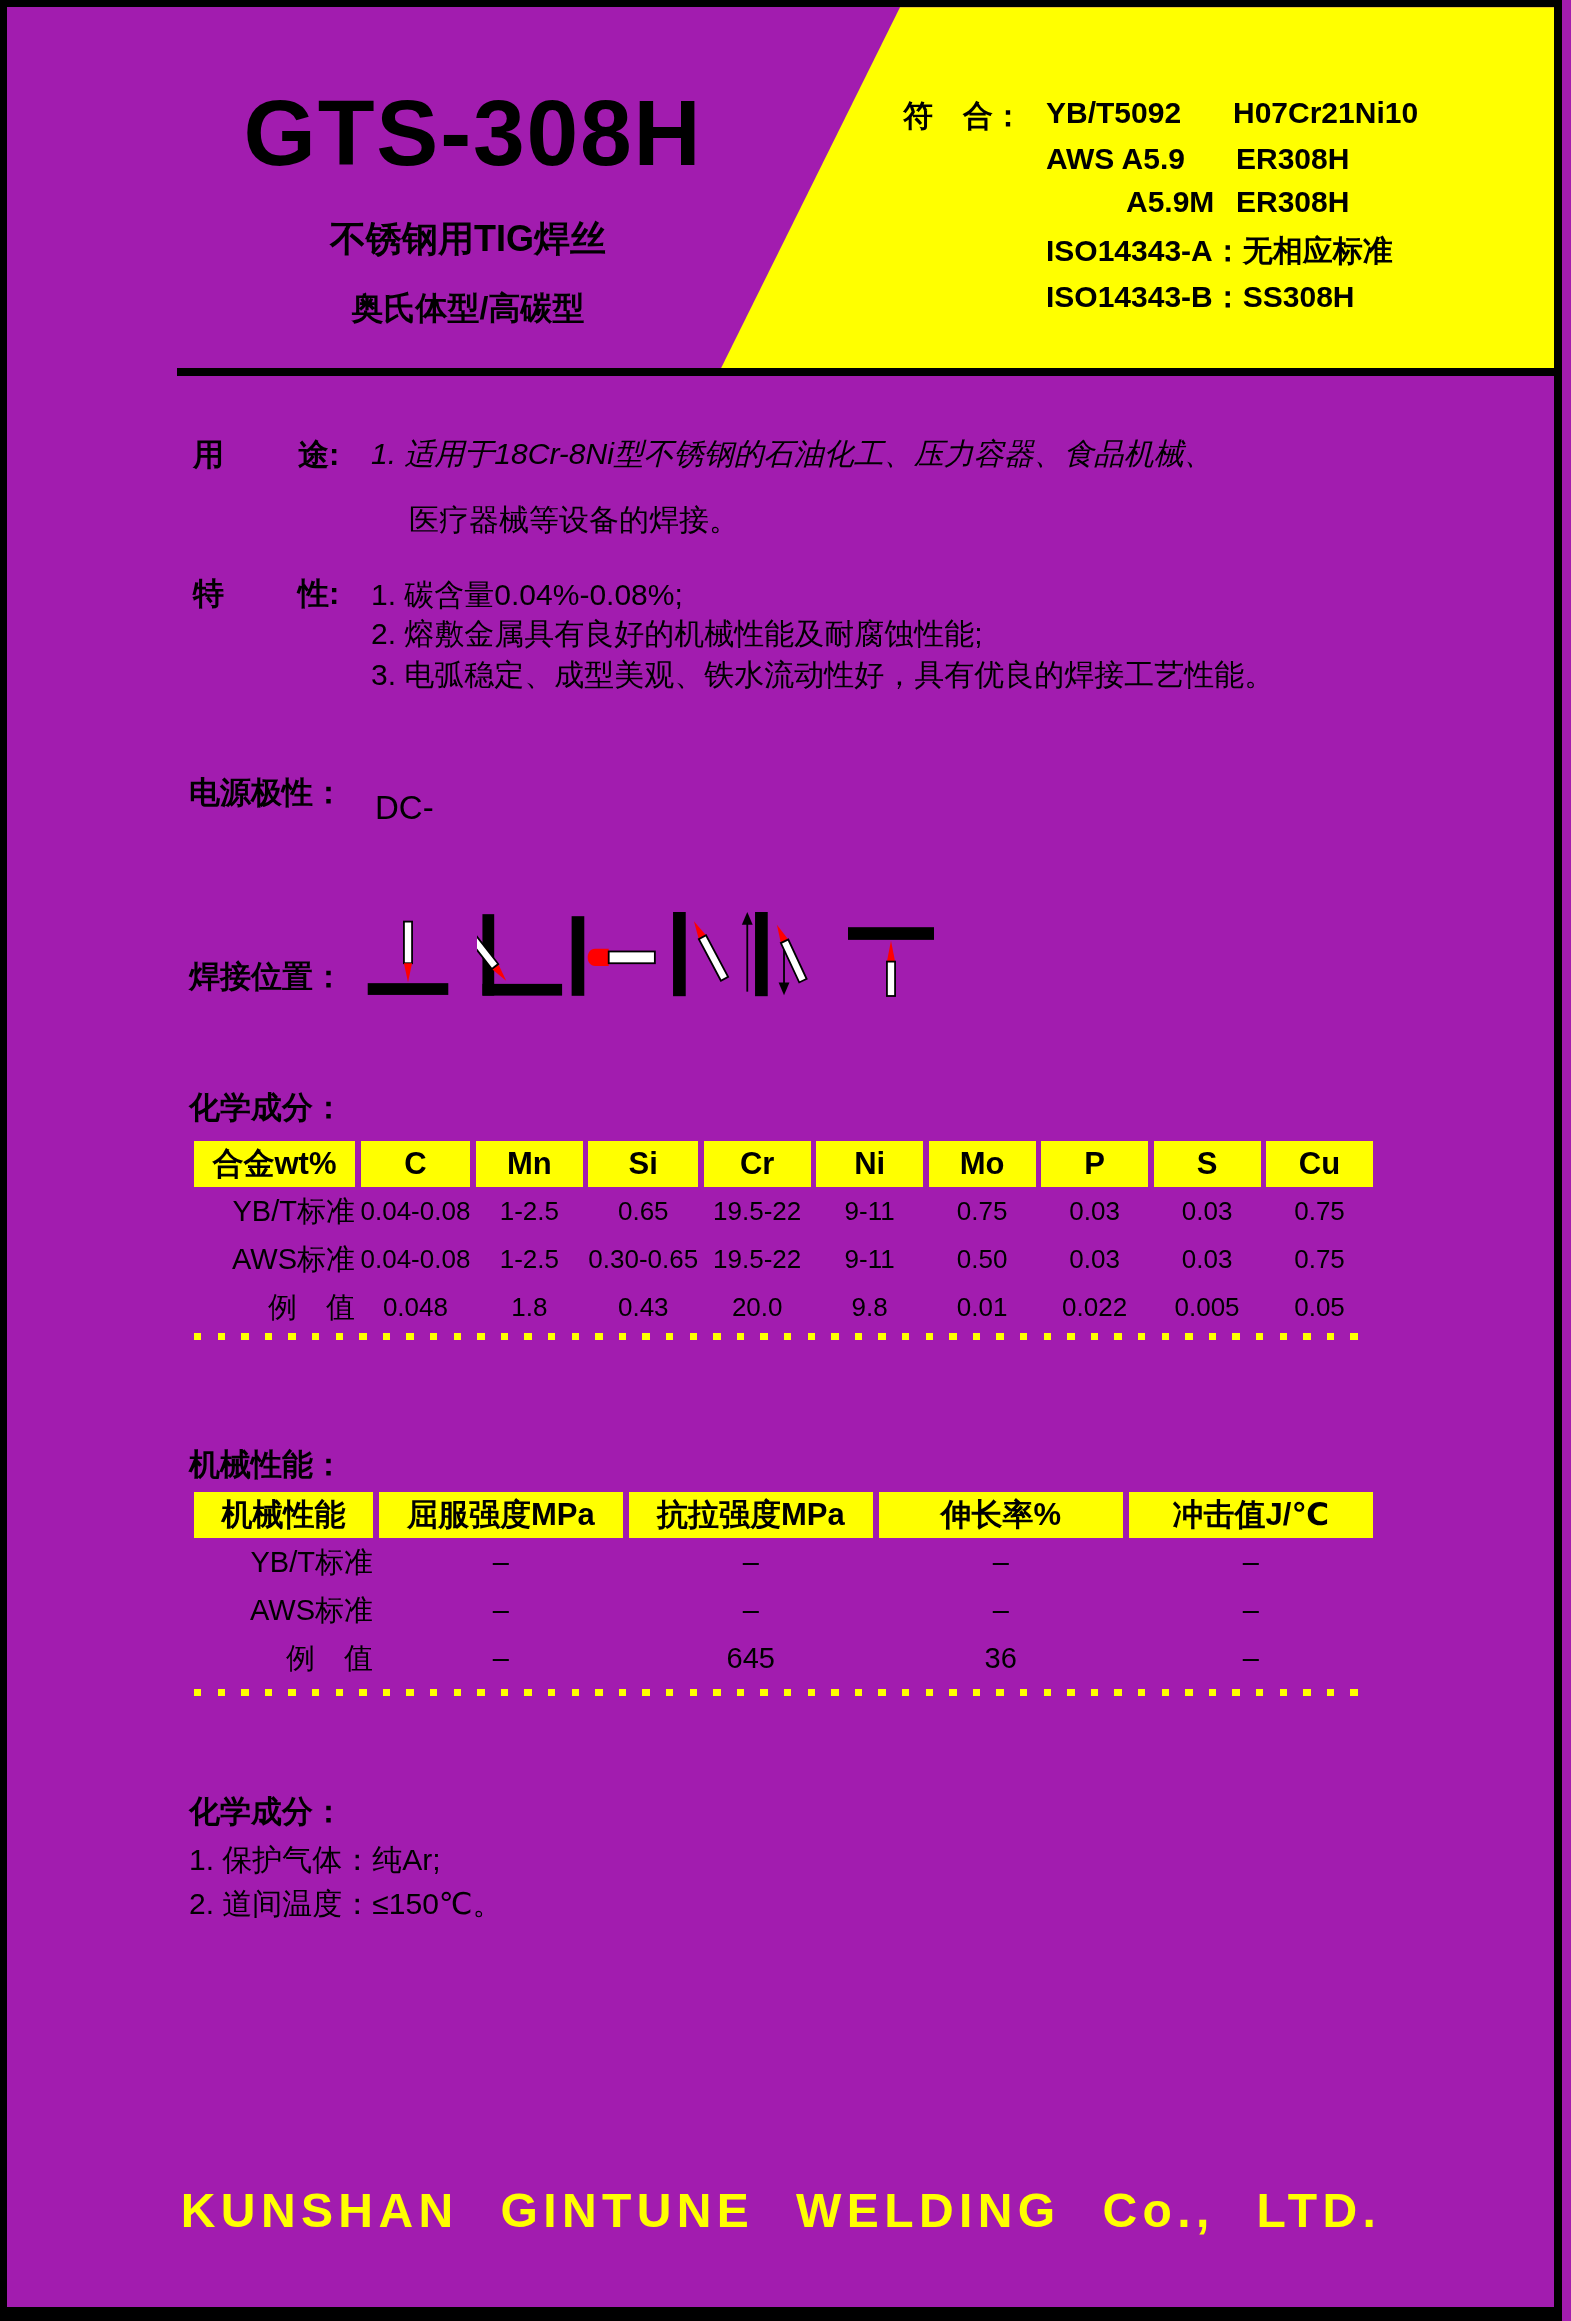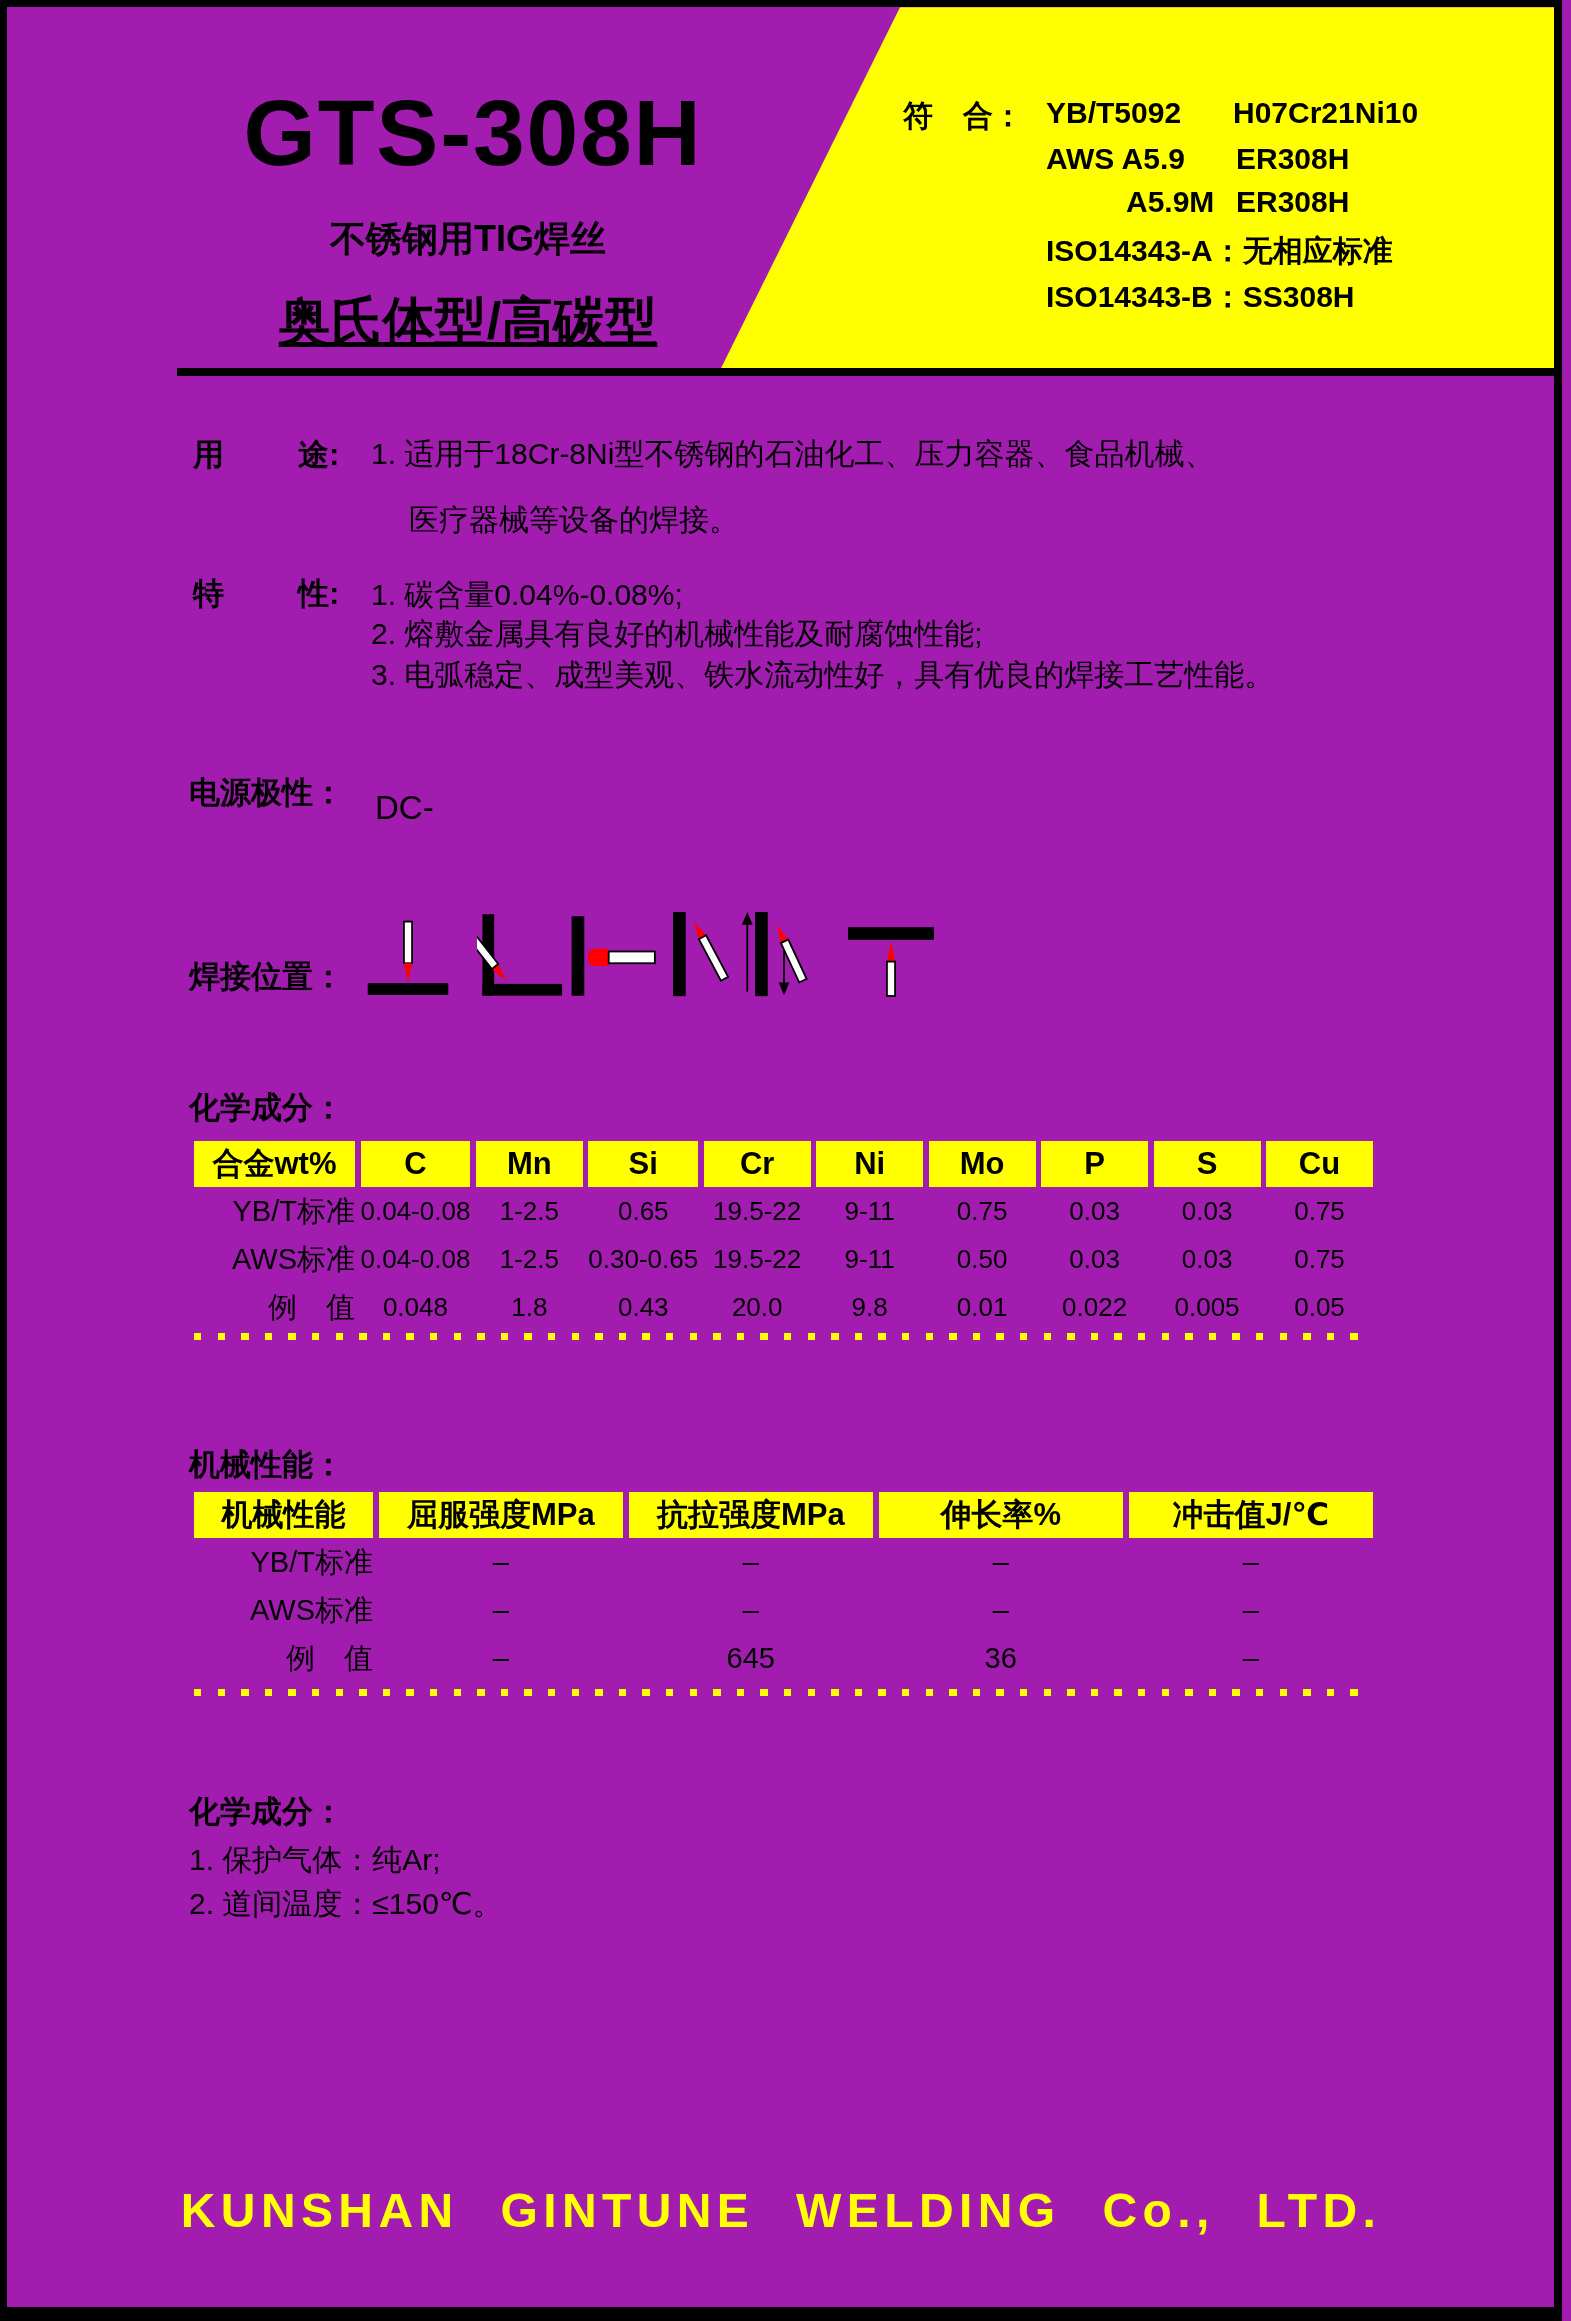--- a/index.html
+++ b/index.html
@@ -6,21 +6,21 @@
   .page{position:relative;width:1571px;height:2322px;background:#a21caf;overflow:hidden;
         font-family:"Liberation Sans","DejaVu Sans",sans-serif;color:#000;}
   .frame{position:absolute;top:0;left:0;width:1562px;height:2322px;box-sizing:border-box;
          border-left:7.3px solid #000;border-top:7.3px solid #000;border-right:8.2px solid #000;}
   .bottom-bar{position:absolute;left:0;top:2307px;width:1562px;height:14.5px;background:#000;}
   .banner{position:absolute;top:7.3px;left:0;width:1555px;height:361px;background:#FFFF00;
           clip-path:polygon(900px 0,1555px 0,1555px 361px,721px 361px);}
   .abs{position:absolute;}
   .product-title{top:80px;left:0;width:946px;text-align:center;font-size:93px;font-weight:700;letter-spacing:1.8px;}
   .subtitle1{top:215px;left:0;width:936px;text-align:center;font-size:36px;font-weight:700;}
-  .subtitle2{top:287px;left:0;width:936px;text-align:center;font-size:52px;font-weight:700;text-decoration:underline;}
+  .subtitle2{top:287px;left:0;width:936px;text-align:center;font-size:32px;font-weight:700;}
   .rule{top:368px;left:177px;width:1385px;height:8.2px;background:#000;}
   .std-line{position:absolute;font-size:30px;font-weight:700;white-space:nowrap;}
   .sec-label{font-size:31px;font-weight:700;white-space:nowrap;}
   .body-text{font-size:30px;font-weight:400;white-space:nowrap;}
   .lh44{line-height:40px;}
   .lh45{line-height:41px;}
   .lh48{line-height:44px;}
   .table{display:grid;column-gap:5.5px;position:absolute;}
   .chem{left:194px;top:1141px;width:1179px;grid-template-columns:161px repeat(9,1fr);}
   .mech{left:194px;top:1492px;width:1179px;grid-template-columns:179px repeat(4,1fr);}
@@ -55,21 +55,21 @@
     <div class="std-line" style="top:185px;left:1236px;">ER308H</div>
     <div class="std-line" style="top:231px;left:1046px;">ISO14343-A：无相应标准</div>
     <div class="std-line" style="top:277px;left:1046px;">ISO14343-B：SS308H</div>
   </div>
 
   <div class="abs rule"></div>
 
   <div>
     <span class="abs sec-label" style="top:434px;left:193px;">用</span>
     <span class="abs sec-label" style="top:434px;left:298px;">途:</span>
-    <div class="abs body-text lh44" style="top:434px;left:371px;">1. 适用于18Cr-8Ni型不锈钢的石油化工、压力容器、食品机械、</div>
+    <div class="abs body-text lh44" style="top:434px;left:371px;font-style:italic;">1. 适用于18Cr-8Ni型不锈钢的石油化工、压力容器、食品机械、</div>
     <div class="abs body-text lh44" style="top:474px;left:409px;margin-top:26px;">医疗器械等设备的焊接。</div>
   </div>
 
   <div>
     <span class="abs sec-label" style="top:573px;left:193px;">特</span>
     <span class="abs sec-label" style="top:573px;left:298px;">性:</span>
     <div class="abs body-text lh45" style="top:574px;left:371px;">1. 碳含量0.04%-0.08%;</div>
     <div class="abs body-text lh45" style="top:613px;left:371px;">2. 熔敷金属具有良好的机械性能及耐腐蚀性能;</div>
     <div class="abs body-text lh45" style="top:654px;left:371px;">3. 电弧稳定、成型美观、铁水流动性好，具有优良的焊接工艺性能。</div>
   </div>

